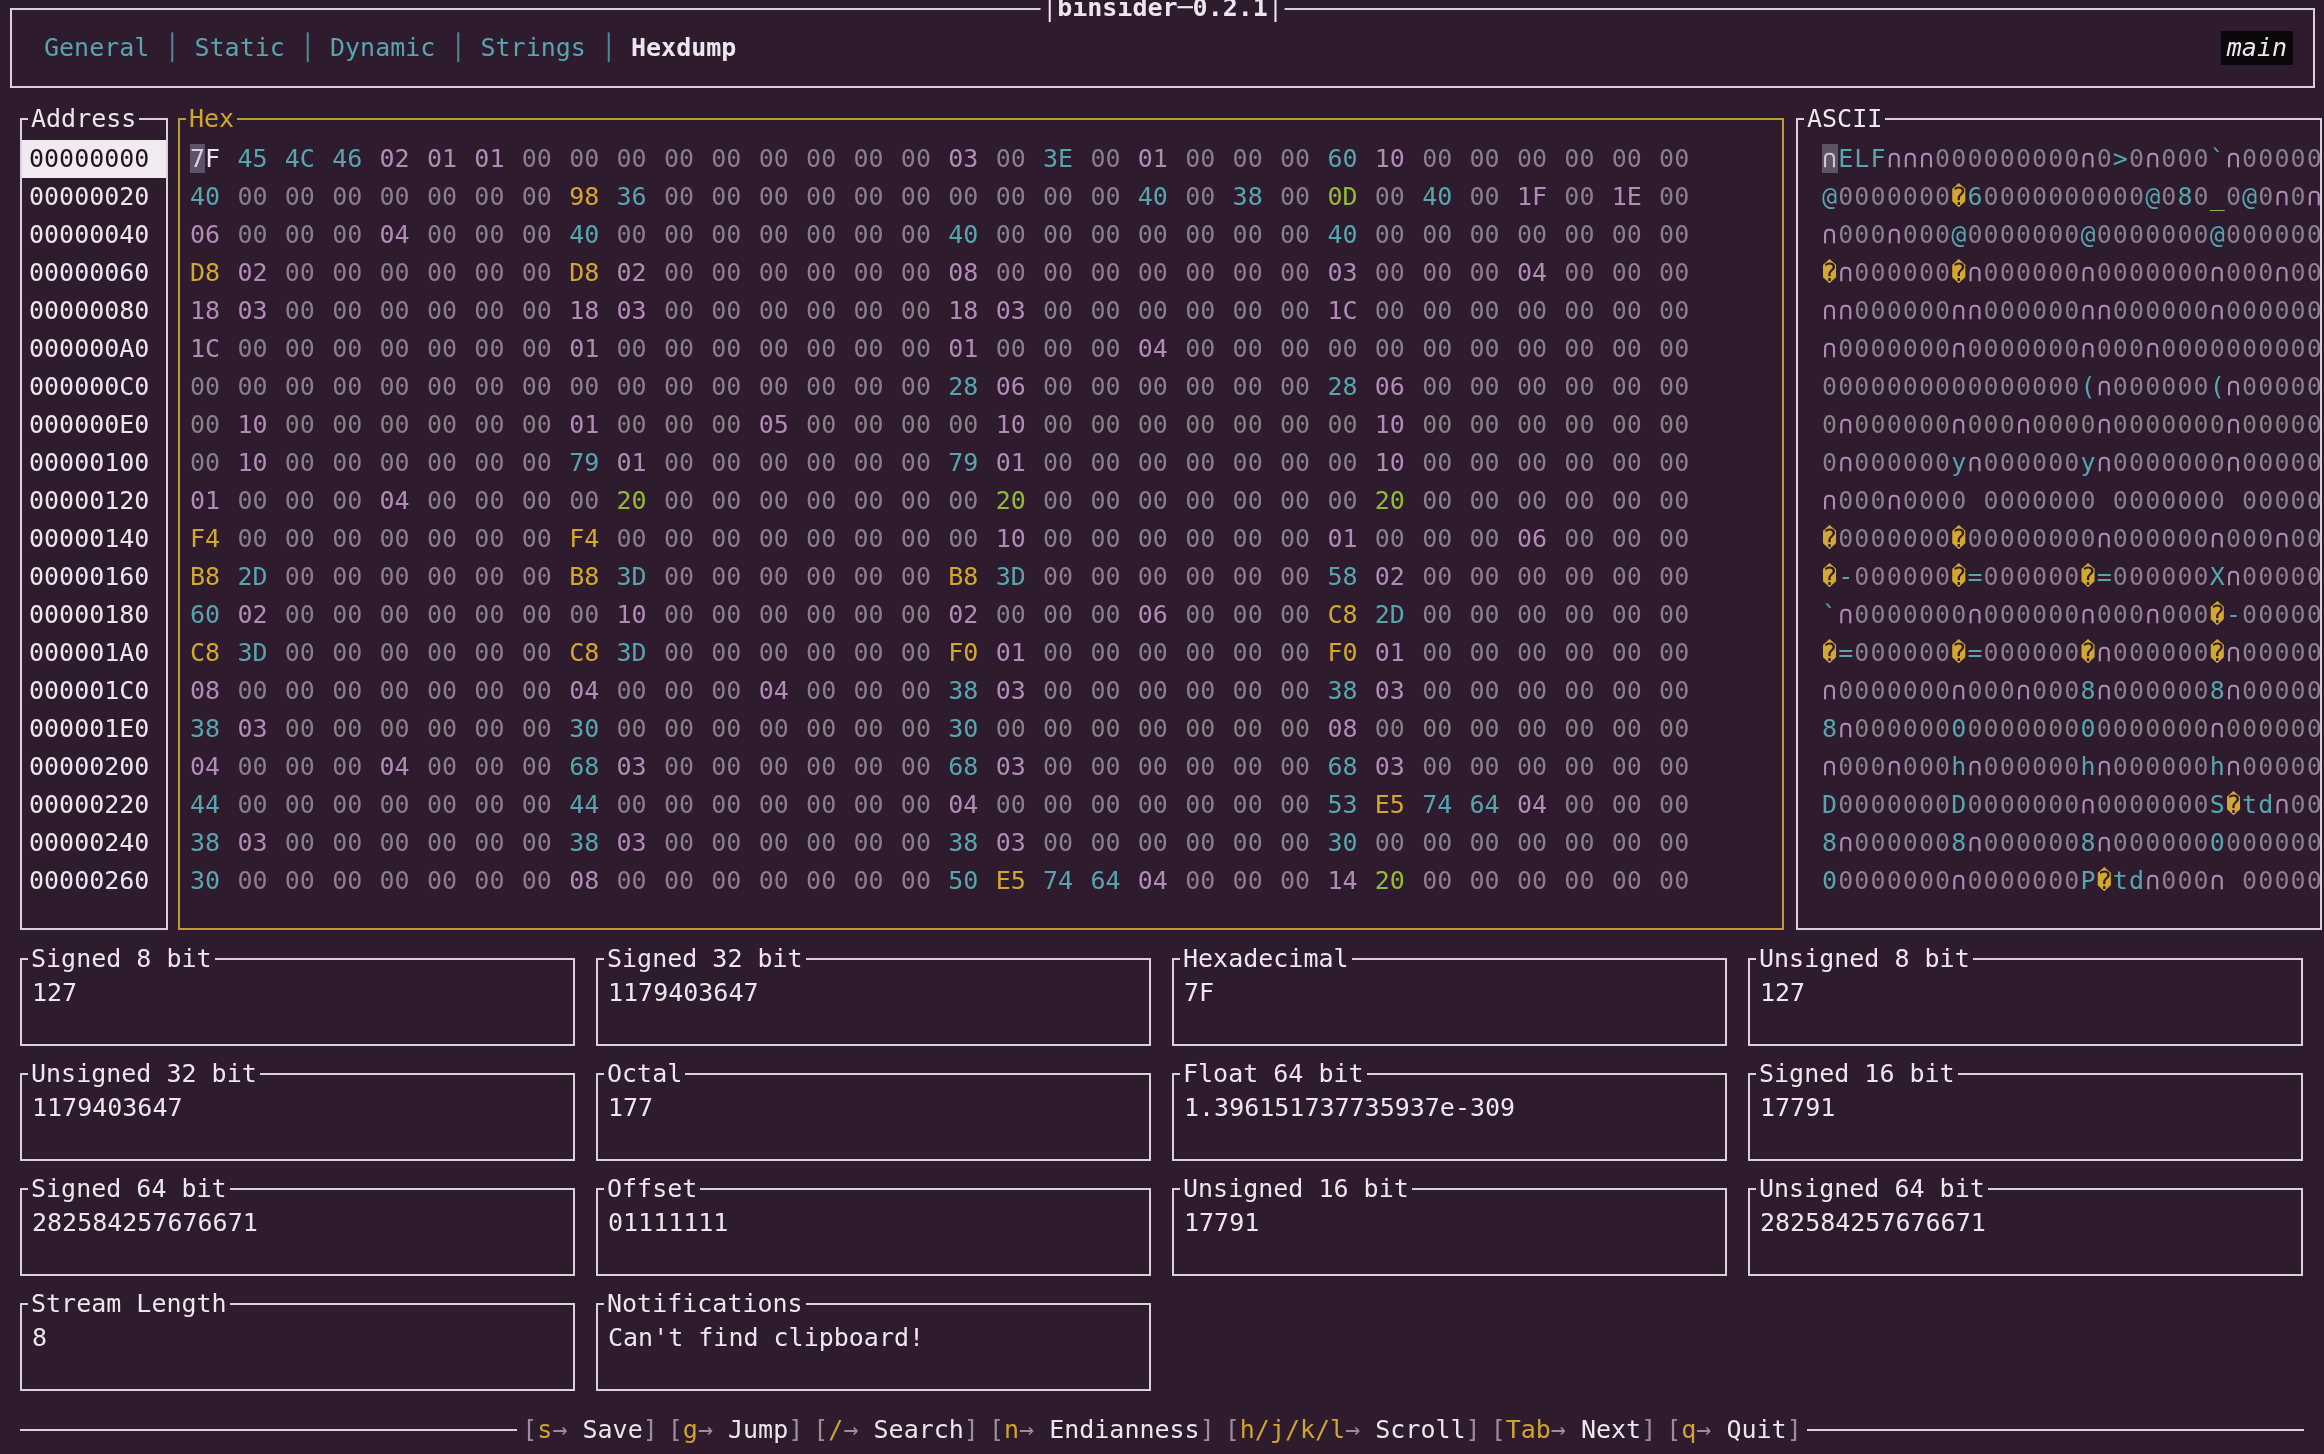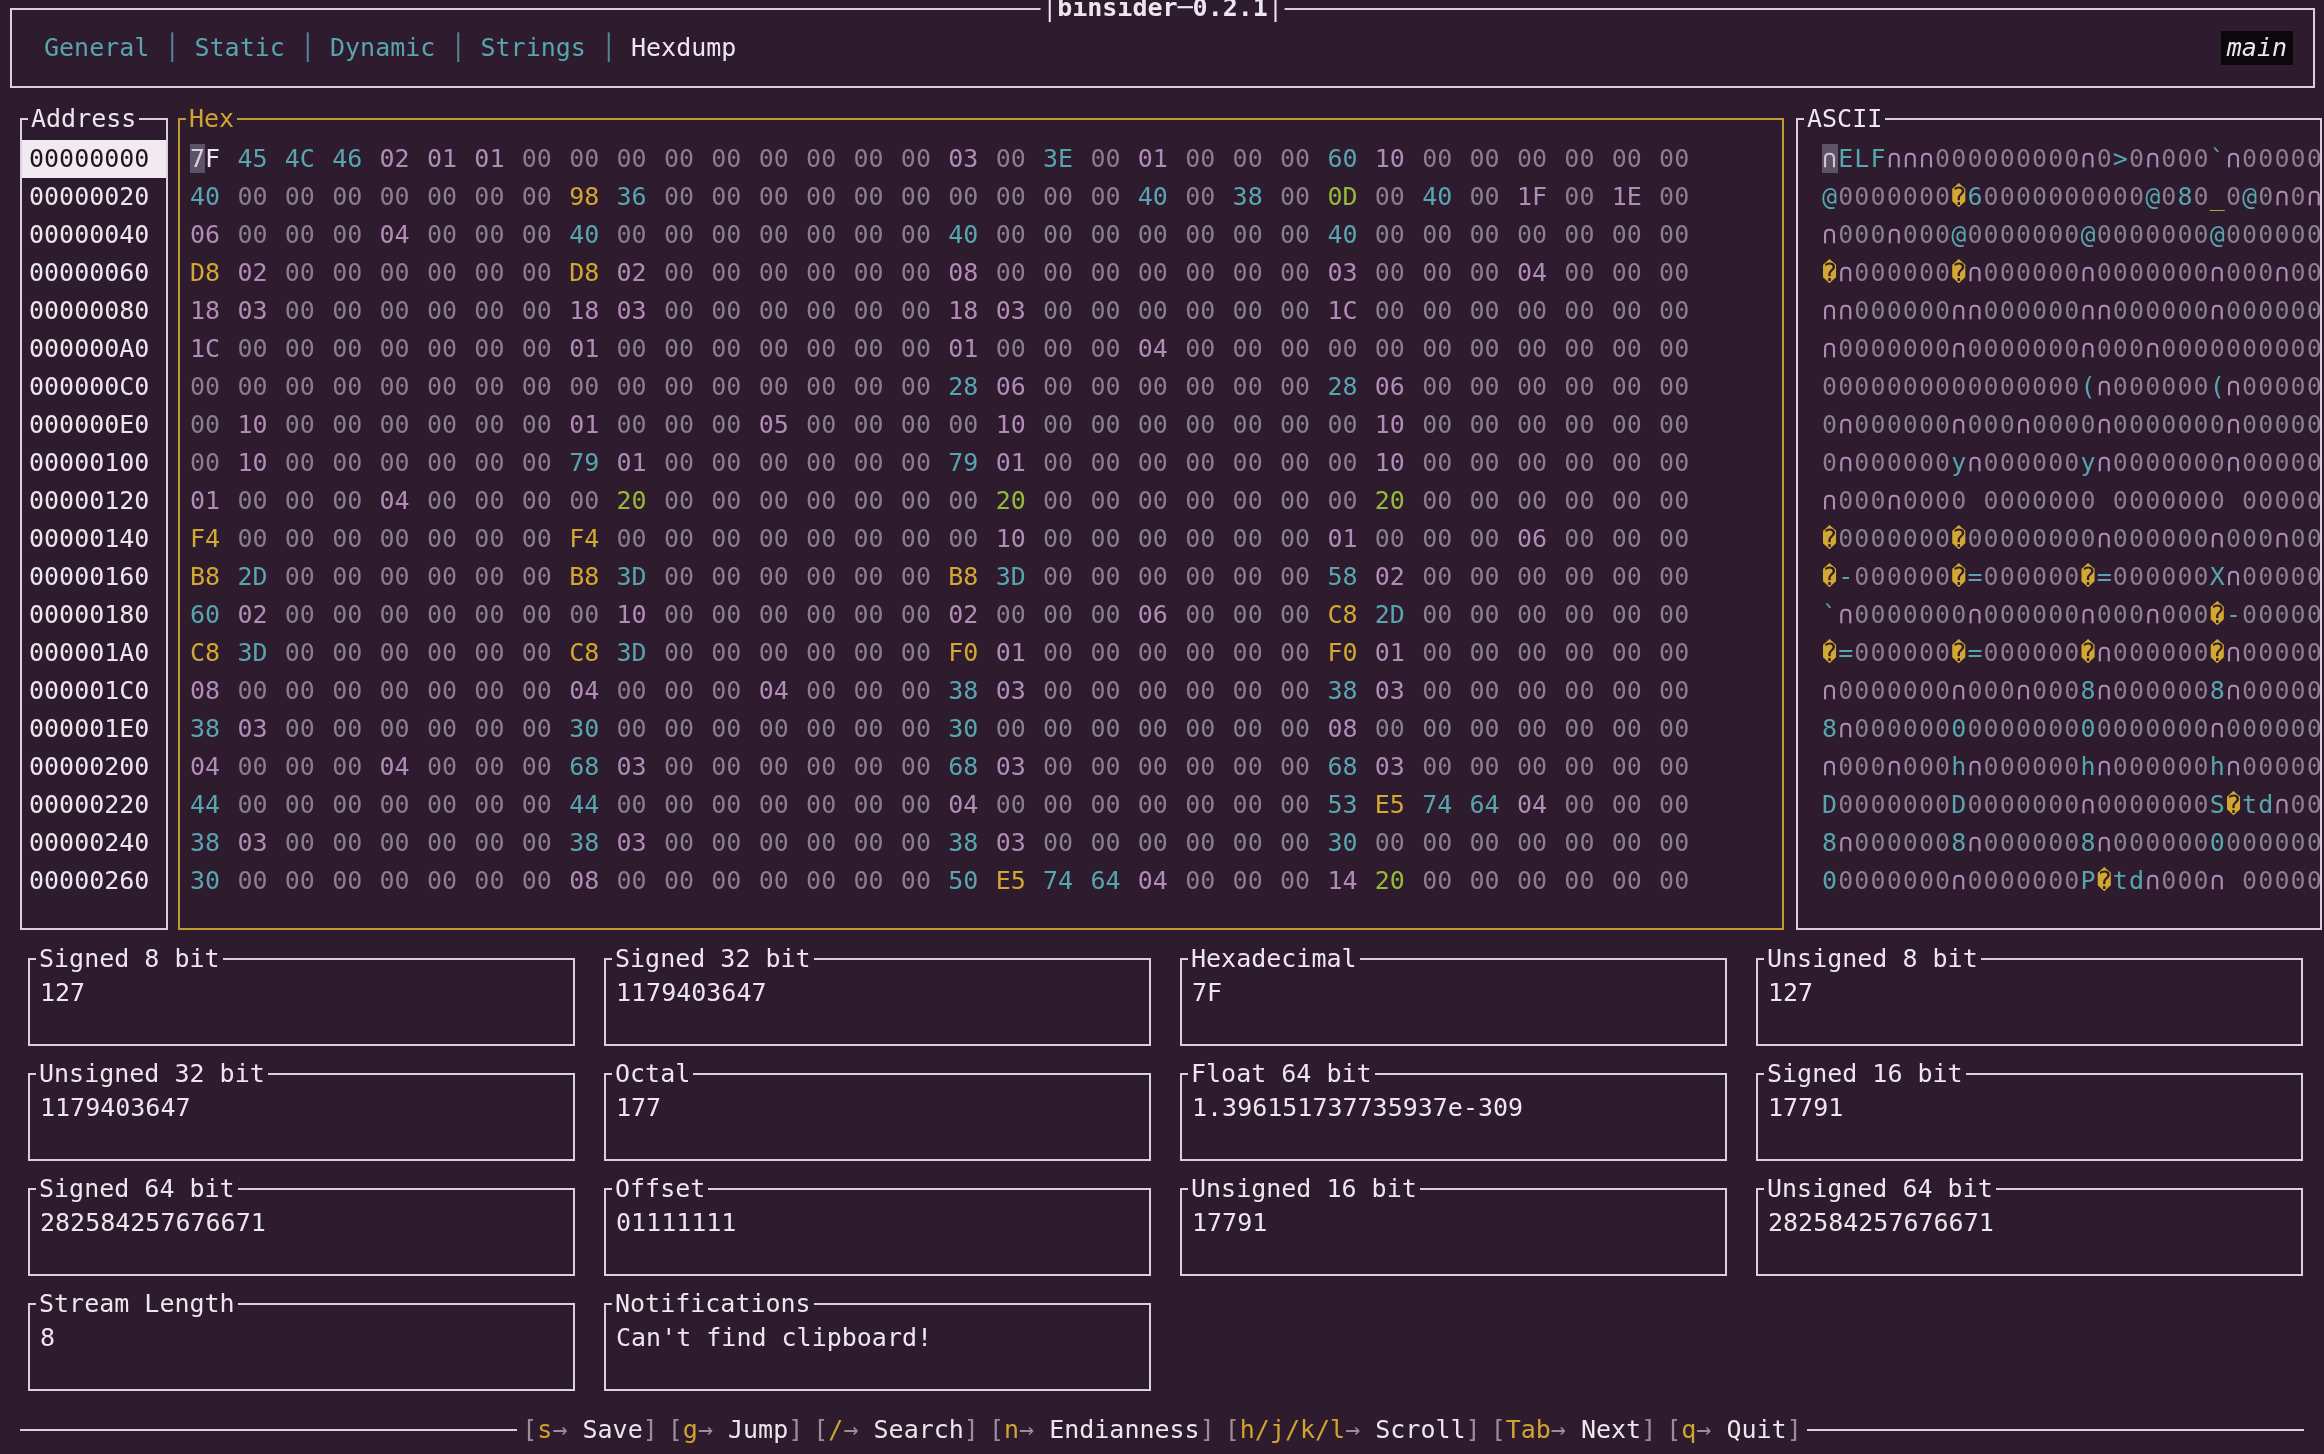--- a/index.html
+++ b/index.html
@@ -12,21 +12,21 @@
   html,body{width:2324px;height:1454px;overflow:hidden;}
   body{background:var(--background);color:var(--foreground);
        font-family:"DejaVu Sans Mono", monospace;font-size:25px;line-height:38px;position:relative;}
   .frame{position:absolute;border:2px solid var(--border);}
   
   .tabframe{left:10px;right:9px;top:8px;height:80px;}
   .frame-title{position:absolute;top:-21px;left:50%;transform:translateX(-50%);
        background:var(--background);padding:0 2px;font-weight:bold;white-space:pre;}
   .tabs{position:absolute;left:32px;top:50%;transform:translateY(-50%);white-space:pre;}
   .tab{color:var(--tab_cyan);cursor:default;}
-  .tab.active{color:var(--foreground);font-weight:normal;margin-top:12px;}
+  .tab.active{color:var(--foreground);font-weight:bold;margin-top:12px;}
   .tabsep{color:var(--tab_cyan);opacity:.8;}
   .badge{position:absolute;right:20px;top:50%;transform:translateY(-50%);
        background:var(--badge_bg);color:var(--foreground);font-style:italic;padding:0 6px;line-height:34px;}
   
   .panel{position:absolute;top:118px;height:812px;border:2px solid var(--border);}
   .panel.yellowb{border-color:var(--hex_border);}
   .ptitle{position:absolute;top:-15px;left:6px;background:var(--background);
        padding:0 3px;line-height:28px;white-space:pre;}
   .ptitle.yellow{color:var(--title_yellow);}
   .rows{padding-top:20px;white-space:pre;}
@@ -41,21 +41,21 @@
   .b-high{color:var(--byte_high);}
   .cur{background:var(--cursor_bg);color:#d9d0e0;}
   .curafter{color:var(--foreground);}
   .ascii-panel{left:1796px;width:526px;}
   .ascii-row{padding-left:24px;height:38px;letter-spacing:1.1px;}
   .acur{background:var(--cursor_bg);color:#cfc6cf;}
   
   .grid{position:absolute;left:20px;right:21px;top:958px;display:grid;
        grid-template-columns:repeat(4,1fr);grid-template-rows:repeat(4,88px);
        column-gap:21px;row-gap:27px;}
-  .vpanel{position:relative;border:2px solid var(--border);margin-left:8px;}
+  .vpanel{position:relative;border:2px solid var(--border);}
   .vval{padding:14px 10px 0 10px;white-space:pre;}
   
   .keybar{position:absolute;left:20px;right:20px;top:1410px;height:40px;
        display:flex;align-items:center;white-space:pre;}
   .kline{flex:1;border-top:2px solid var(--border);height:0;}
   .kb{margin:0 5px;}
   .kbr{color:var(--dim);} .kkey{color:var(--title_yellow);} .karr{color:var(--dim);}
   .klbl{color:var(--foreground);}
 </style>
 </head>

